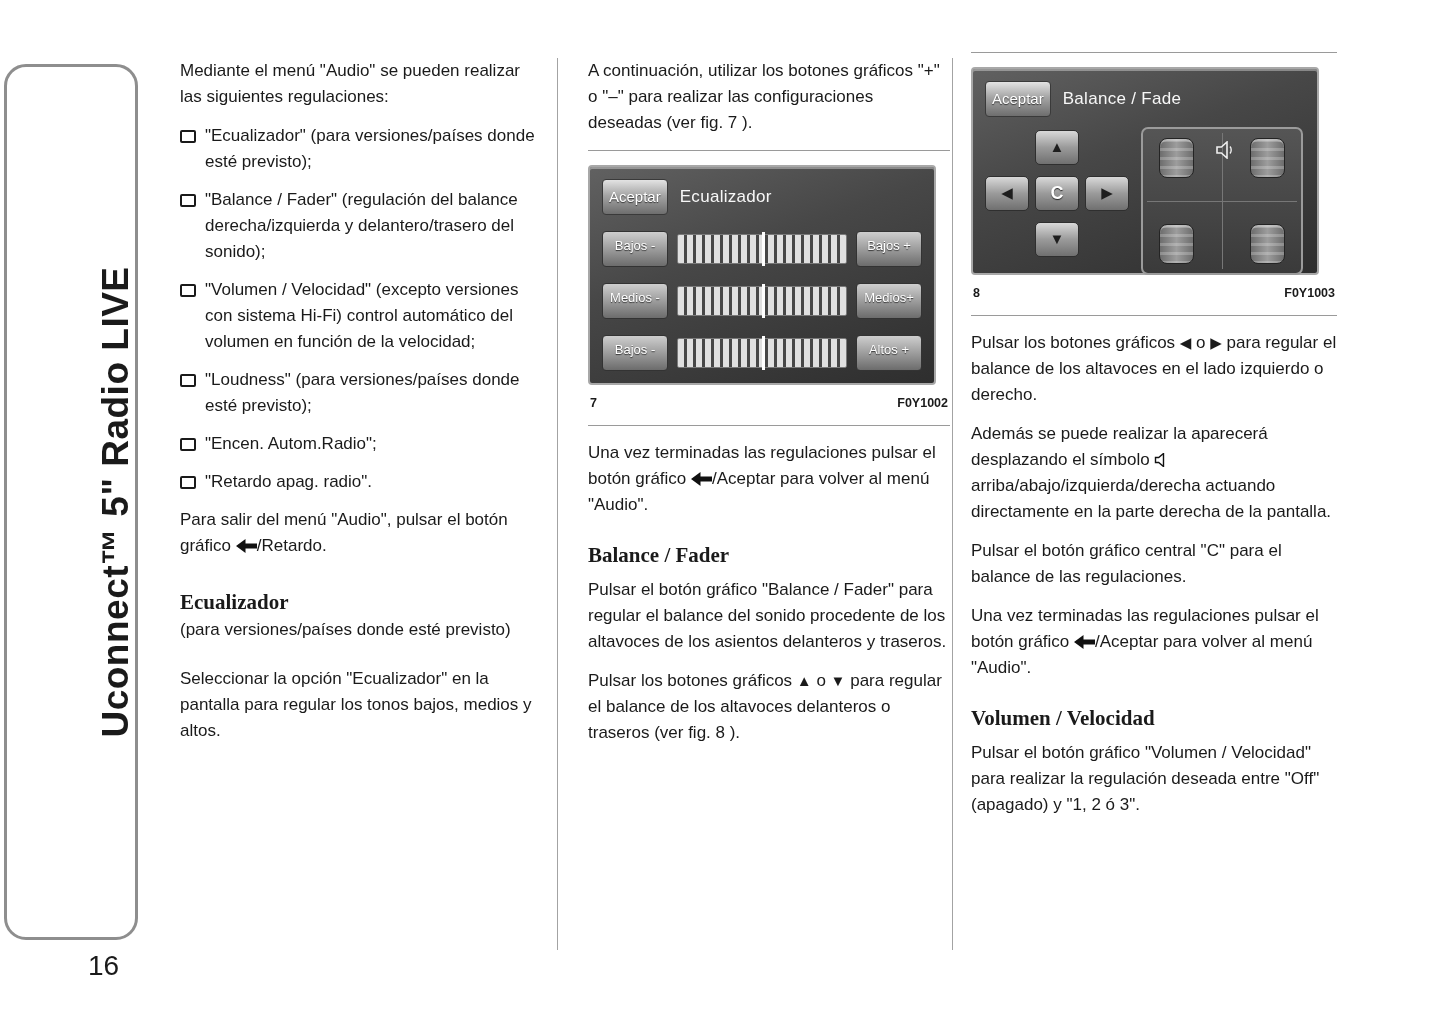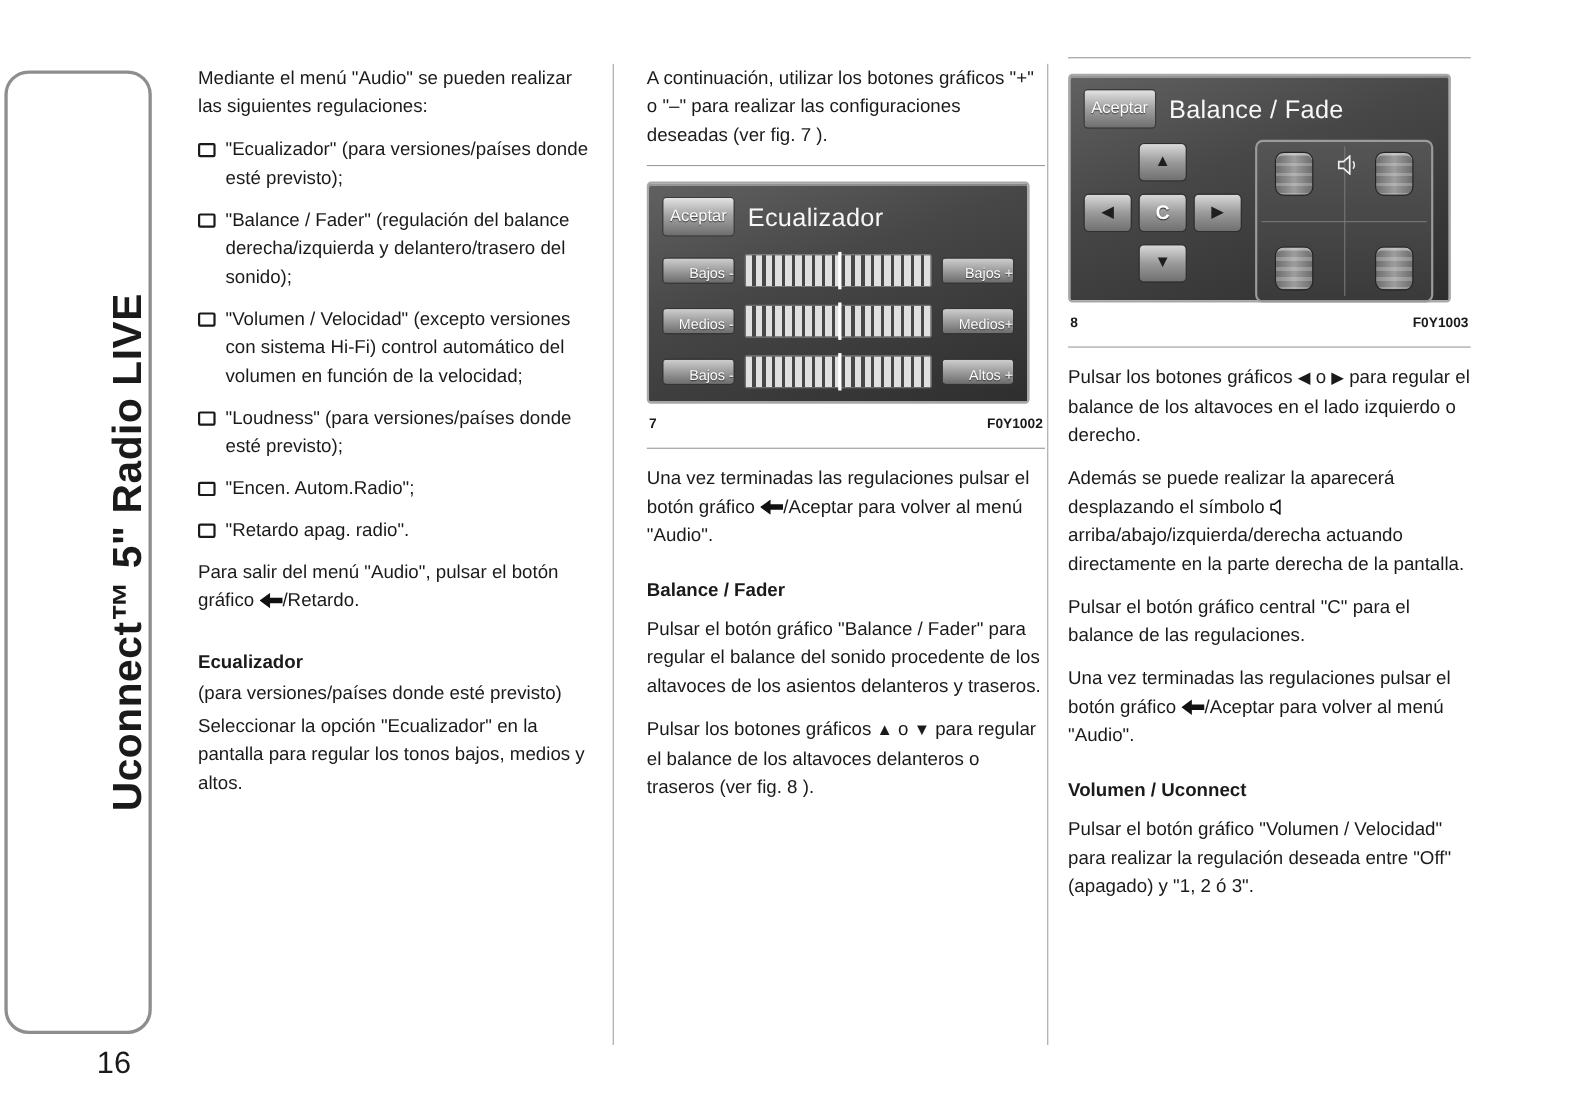--- a/index.html
+++ b/index.html
@@ -18,23 +18,23 @@
   .vrule { position:absolute; top:58px; height:892px; width:1px; background:#a3a3a3; }
   .vr1 { left:557px; } .vr2 { left:952px; }
 
   
   .col { position:absolute; top:58px; font-size:17px; line-height:26px; }
   .col1 { left:180px; width:358px; }
   .col2 { left:588px; width:362px; }
   .col3 { left:971px; width:366px; top:52px; }
 
   p.para { margin:0 0 13px 0; }
-  h3.sect { font-size:17px; margin:24px 0 9px 0; }
+  h3.sect { font-size:21px; margin:24px 0 9px 0;font-family:Liberation Serif, serif; }
   h3.first-sect { margin-top:30px; margin-bottom:2px; }
-  p.tight { margin:0 0 4px 0; }
+  p.tight { margin:0 0 23px 0; }
 
   
   .bullet { display:flex; gap:9px; margin:0 0 12px 0; }
   .bullet-box { flex:0 0 auto; width:12px; height:9px; border:2px solid #1a1a1a;
     border-radius:2px; margin-top:7px; }
 
   
   .icn svg { vertical-align:-2px; }
   .tri { font-size:15px; }
   .spk svg { vertical-align:-2px; }
@@ -44,24 +44,24 @@
   .hrule.top0 { margin-top:0; }
 
   
   .screen { width:348px; box-sizing:border-box; border:2px solid #a8a8a8; border-radius:4px;
     background:linear-gradient(160deg,#616161 0%, #474747 40%, #2e2e2e 100%);
     box-shadow:inset 0 2px 0 rgba(255,255,255,.35); padding:12px; margin:6px 0 10px 0; }
   .screen-header { display:flex; align-items:center; gap:12px; }
   .accept-btn { display:inline-block; padding:4px 6px; color:#fff; font-size:15px;
     background:linear-gradient(180deg,#e3e3e3 0%, #a5a5a5 45%, #6e6e6e 100%);
     border:1px solid #3a3a3a; border-radius:4px; text-shadow:0 1px 1px #333; }
-  .screen-title { color:#f7f7f7; font-size:23px; letter-spacing:0.3px; }
+  .screen-title { color:#f7f7f7; font-size:17px; letter-spacing:0.3px; }
 
   .eq-row { display:flex; align-items:center; gap:9px; margin-top:16px; }
-  .eq-btn { flex:0 0 66px; height:24px; line-height:28px; text-align:right; color:#fff;
+  .eq-btn { flex:0 0 66px; height:36px; line-height:28px; text-align:center; color:#fff;
     font-size:13px; background:linear-gradient(180deg,#cecece,#6c6c6c);
     border:1px solid #333; border-radius:4px; box-sizing:border-box; text-shadow:0 1px 1px #333; }
   .eq-bar { flex:1; height:28px; border:1px solid #7a7a7a; border-radius:2px; position:relative;
     background:repeating-linear-gradient(90deg,#e0e0e0 0px,#e0e0e0 6px,#474747 6px,#474747 9px); }
   .eq-bar::after { content:""; position:absolute; left:50%; top:-3px; bottom:-3px; width:3px;
     background:#fff; }
 
   .fig-caption { display:flex; justify-content:space-between; font-weight:bold;
     font-size:12.5px; margin:6px 2px 0 2px; line-height:16px; }
 
@@ -232,17 +232,17 @@
     <p class="para"><span>Además se puede realizar la aparecerá desplazando el símbolo </span><span class="spk"><svg width="14" height="14" viewBox="0 0 13 14">
             <path d="M1 4.5h3.2L9 .5v13L4.2 9.5H1z" fill="none" stroke="#111" stroke-width="1.4"></path>
           </svg></span><span> arriba/abajo/izquierda/derecha actuando directamente en la parte derecha de la pantalla.</span></p>
 
     <p class="para">Pulsar el botón gráfico central "C" para el balance de las regulaciones.</p>
 
     <p class="para"><span>Una vez terminadas las regulaciones pulsar el botón gráfico </span><span class="icn"><svg width="21" height="14" viewBox="0 0 21 14">
             <path d="M9.5 0 0 7l9.5 7V9.5H21v-5H9.5z" fill="#111"></path>
           </svg></span><span>/Aceptar para volver al menú "Audio".</span></p>
 
-    <h3 class="sect">Volumen / Uconnect</h3>
+    <h3 class="sect">Volumen / Velocidad</h3>
     <p class="para">Pulsar el botón gráfico "Volumen / Velocidad" para realizar la regulación deseada entre "Off" (apagado) y "1, 2 ó 3".</p>
   </div>
 
 </div>
 
 </body></html>

